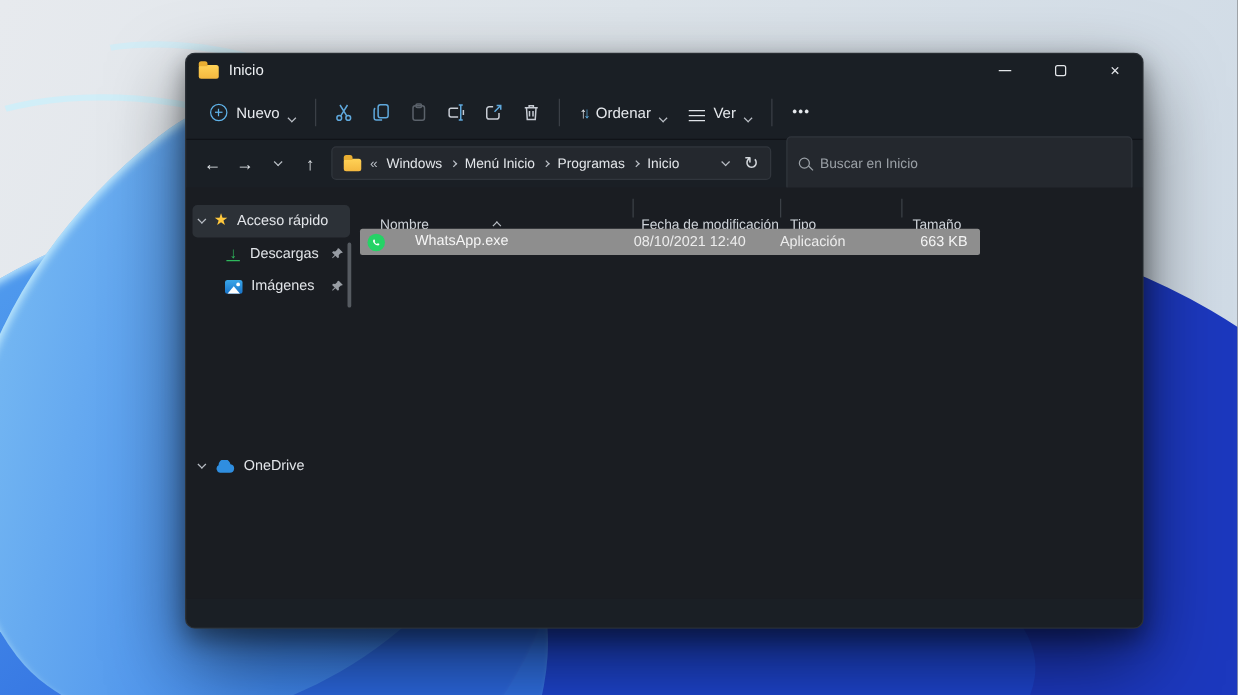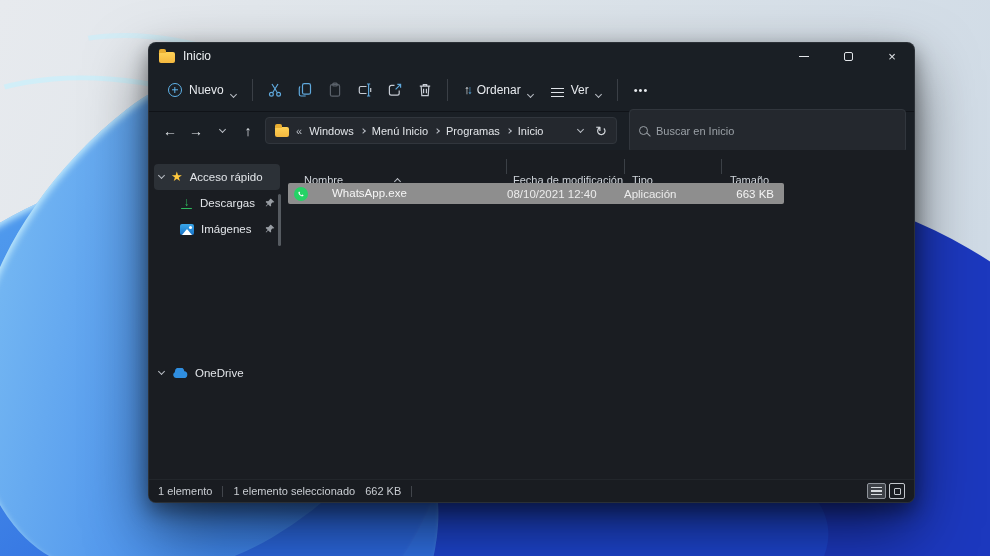--- a/index.html
+++ b/index.html
@@ -320,32 +320,15 @@
             </span>
             <span>WhatsApp.exe</span>
           </div>
           <div class="c-date">08/10/2021 12:40</div>
           <div class="c-type">Aplicación</div>
           <div class="c-size">663 KB</div>
         </div>
       </div>
     </div>
 
-    <div class="statusbar">
-      <span>1 elemento</span>
-      <span class="sb-sep"></span>
-      <span>1 elemento seleccionado</span>
-      <span>662 KB</span>
-      <span class="sb-sep"></span>
-      <span class="sb-right">
-        <span class="vt-details">
-            <i></i>
-            <i></i>
-            <i></i>
-          </span>
-        <span class="vt-large">
-            <i></i>
-          </span>
-      </span>
-    </div>
 
   </div>
 </div>
 
 </body></html>

